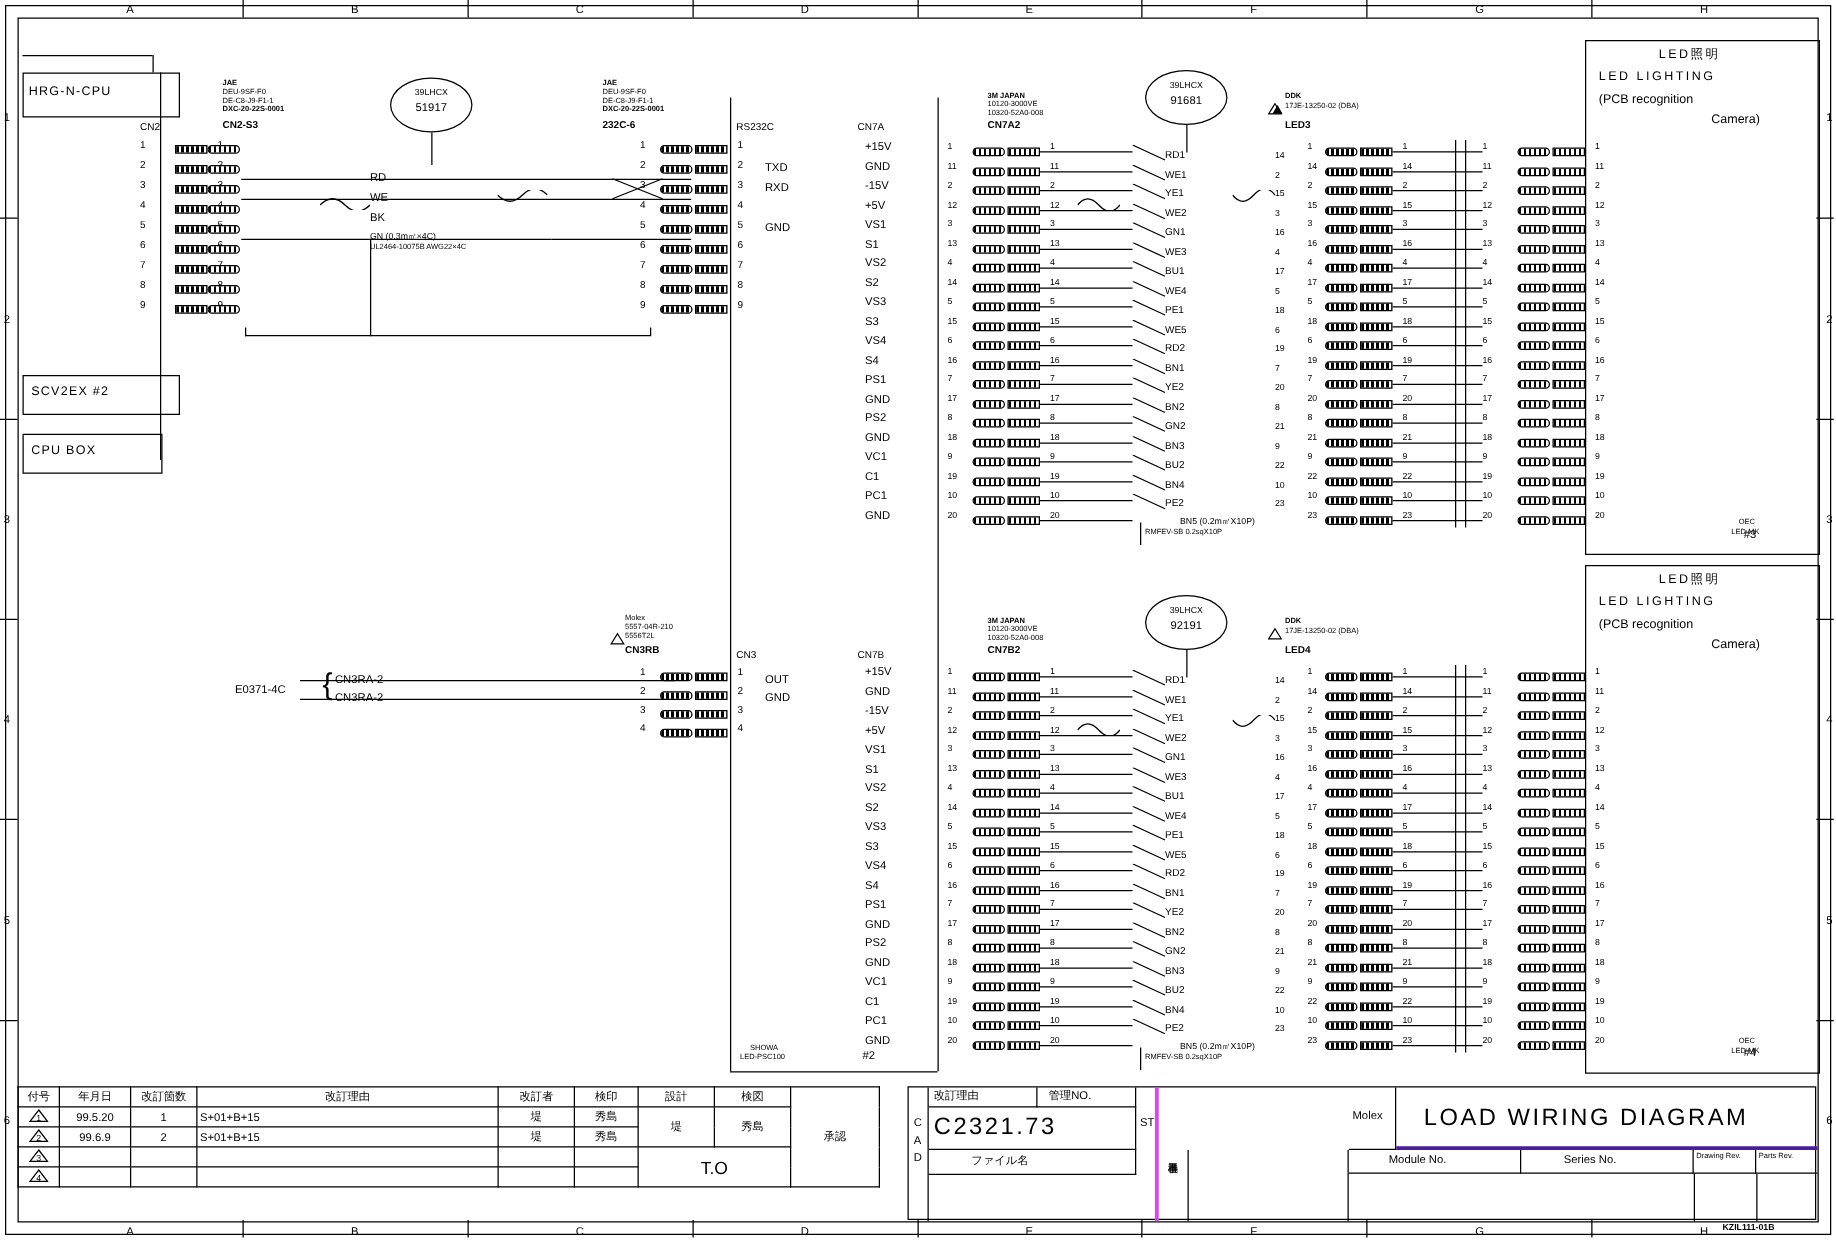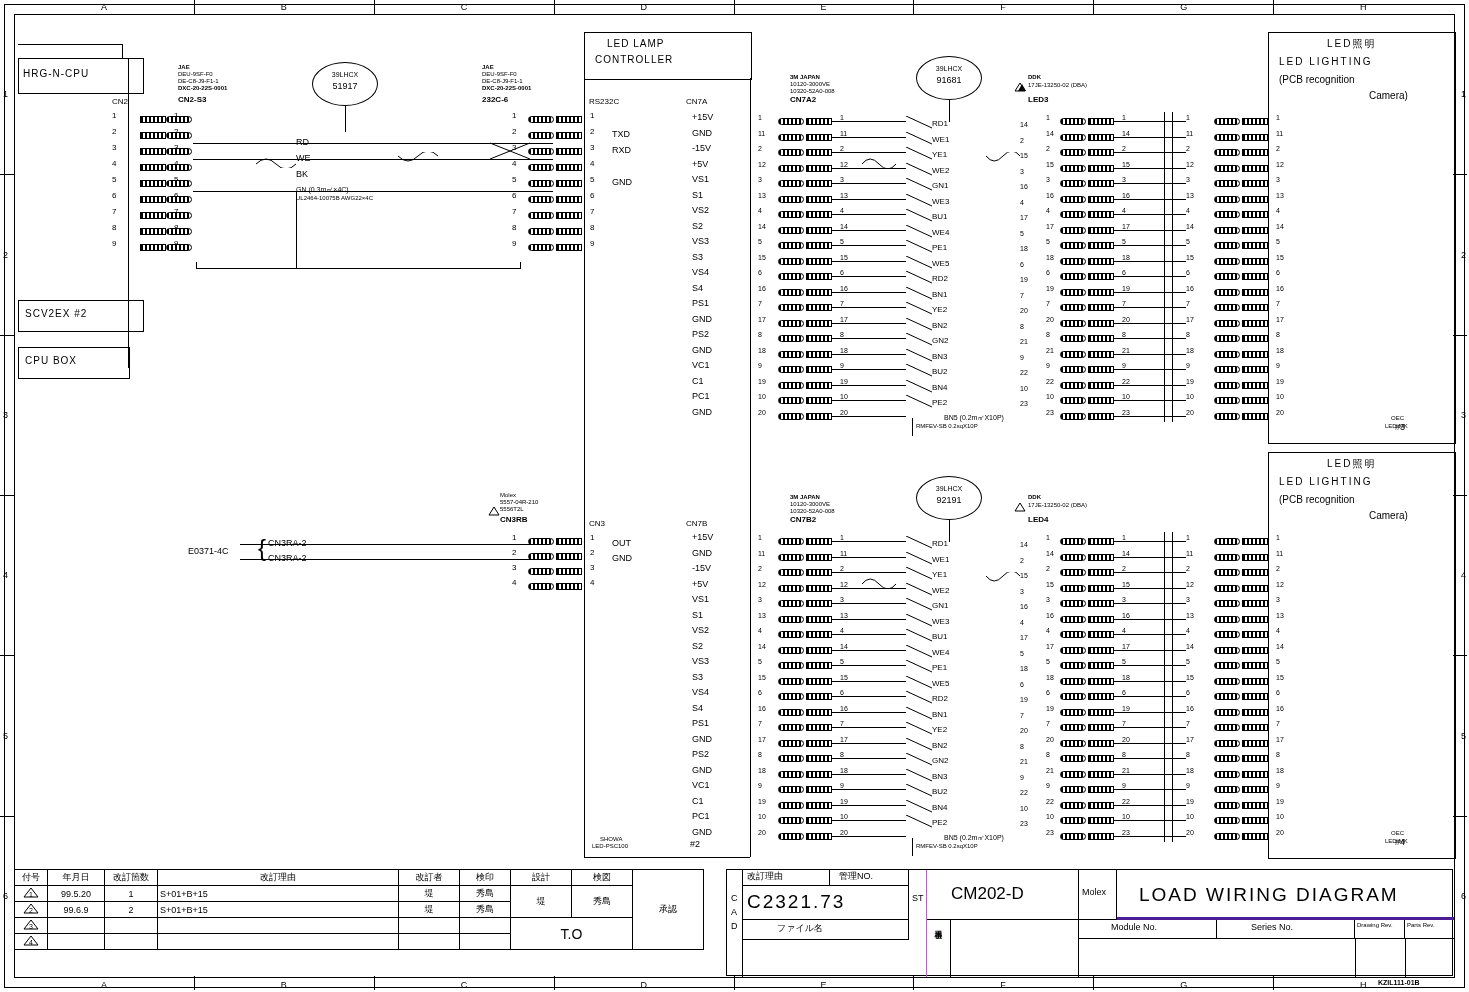--- a/index.html
+++ b/index.html
@@ -228,24 +228,20 @@
   <div class="abs vline" style="left:520px;top:262px;height:7px;"></div>
   <div class="abs vline" style="left:296px;top:191px;height:78px;"></div>
 
   <svg class="abs" style="left:256px;top:156px;" width="40" height="12">
       <path d="M0 8 q10 -10 20 0 q10 10 20 0" stroke="#000" fill="none" stroke-width="1"></path>
     </svg>
   <svg class="abs" style="left:398px;top:152px;" width="40" height="12">
       <path d="M0 4 q10 10 20 0 q10 -10 20 0" stroke="#000" fill="none" stroke-width="1"></path>
     </svg>
 
-  <div class="abs bd" style="left:584px;top:32px;width:166px;height:46px;">
-    <div class="abs t" style="left:22px;top:6px;letter-spacing:1px;">LED LAMP</div>
-    <div class="abs t" style="left:10px;top:22px;letter-spacing:1px;">CONTROLLER</div>
-  </div>
   <div class="abs vline" style="left:584px;top:78px;height:779px;"></div>
   <div class="abs vline" style="left:750px;top:78px;height:779px;"></div>
   <div class="abs hline" style="left:584px;top:857px;width:166px;"></div>
   <div class="abs t8" style="left:589px;top:98px;">RS232C</div>
   <div class="abs t8" style="left:686px;top:98px;">CN7A</div>
   <div class="abs t8" style="left:686px;top:520px;">CN7B</div>
   <div class="abs t8" style="left:589px;top:520px;">CN3</div>
   <div class="abs t6" style="left:600px;top:836px;">SHOWA</div>
   <div class="abs t6" style="left:592px;top:843px;">LED-PSC100</div>
   <div class="abs t9" style="left:690px;top:840px;">#2</div>
@@ -1241,27 +1237,24 @@
         <div class="abs t9" style="left:96px;top:2px;">管理NO.</div>
         <div class="abs vline" style="left:86px;top:0px;height:16px;"></div>
       </div>
       <div class="abs" style="left:16px;top:16px;width:166px;height:34px;border-bottom:1px solid #000;border-right:1px solid #000;box-sizing:border-box;">
         <div class="abs bigtxt" style="left:4px;top:5px;">C2321.73</div>
       </div>
       <div class="abs" style="left:16px;top:50px;width:166px;height:20px;border-bottom:1px solid #000;border-right:1px solid #000;box-sizing:border-box;">
         <div class="abs t9" style="left:34px;top:4px;">ファイル名</div>
       </div>
 
-      <div class="abs" style="left:182px;top:0px;width:18px;height:107px;border-right:1px solid #d946ef;box-sizing:border-box;">
+      <div class="abs" style="left:182px;top:0px;width:18px;height:107px;border-right:3px solid #d946ef;box-sizing:border-box;">
         <div class="abs t9" style="left:3px;top:24px;">ST</div>
       </div>
 
-      <div class="abs" style="left:200px;top:0px;width:152px;height:50px;border-bottom:1px solid #000;border-right:1px solid #000;box-sizing:border-box;">
-        <div class="abs" style="left:24px;top:14px;font-size:17px;">CM202-D</div>
-      </div>
 
       <div class="abs" style="left:200px;top:50px;width:24px;height:57px;border-right:1px solid #000;box-sizing:border-box;">
         <div class="abs t8" style="left:6px;top:4px;writing-mode:vertical-rl;">工事機番</div>
       </div>
       <div class="abs" style="left:224px;top:50px;width:128px;height:57px;border-right:1px solid #000;box-sizing:border-box;"></div>
 
       <div class="abs" style="left:352px;top:0px;width:38px;height:50px;border-bottom:1px solid #000;border-right:1px solid #000;box-sizing:border-box;">
         <div class="abs t9" style="left:3px;top:18px;">Molex</div>
       </div>
       <div class="abs" style="left:390px;top:0px;width:337px;height:50px;border-bottom:3px solid #4c1d95;box-sizing:border-box;">

